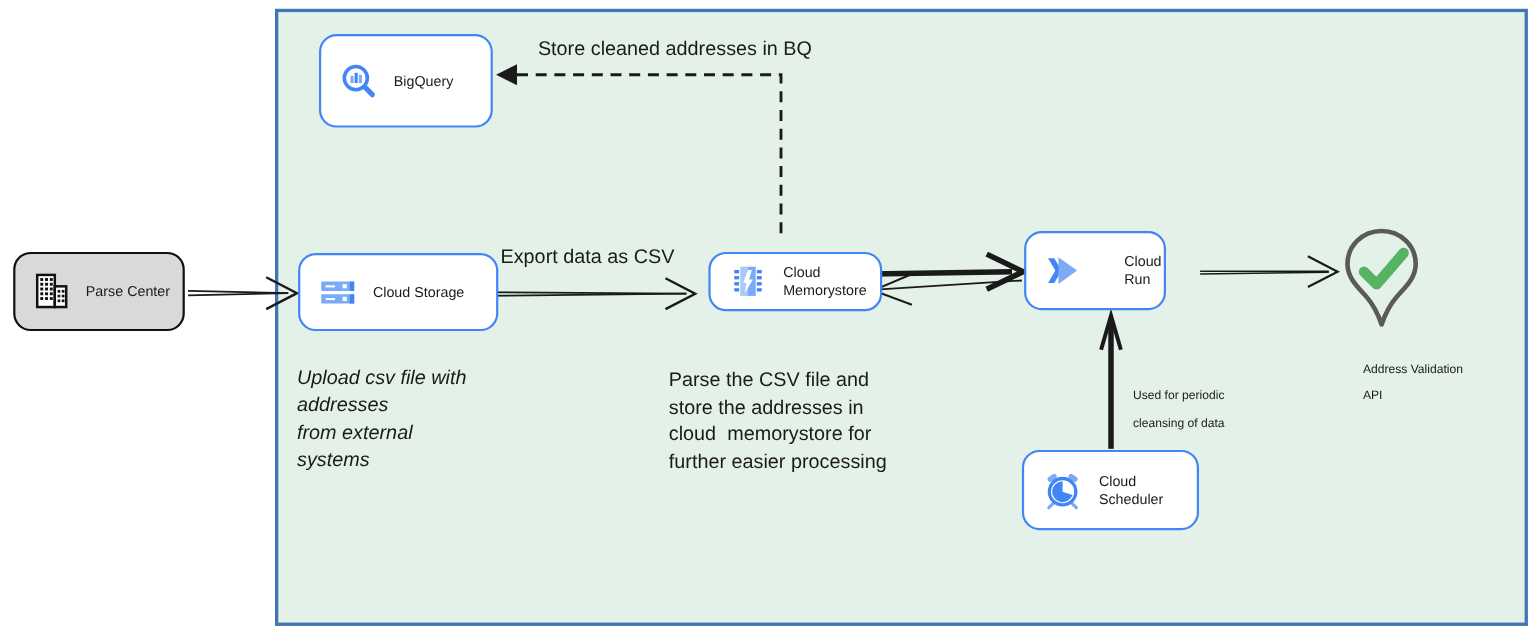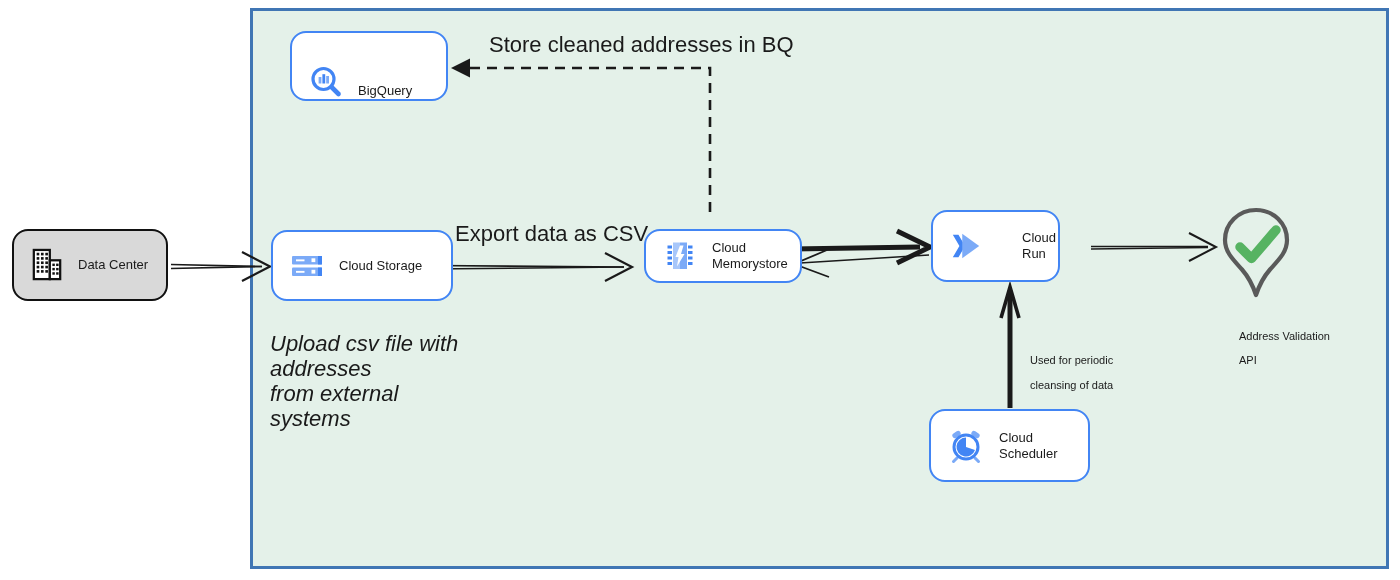--- a/index.html
+++ b/index.html
@@ -6,21 +6,21 @@
   .canvas{position:relative;width:1400px;height:580px;background:#ffffff;overflow:hidden;
           font-family:"Liberation Sans","DejaVu Sans",sans-serif;color:#1a1a1a;}
   .panel{position:absolute;left:250px;top:8px;width:1139px;height:561px;
          background:#e4f1e9;border:3px solid #4076b4;box-sizing:border-box;}
   .connectors{position:absolute;left:0;top:0;width:1400px;height:580px;pointer-events:none;z-index:4;}
   .node{position:absolute;display:flex;align-items:center;gap:15px;padding-left:17px;
         background:#ffffff;border:2px solid #4285f4;border-radius:16px;box-sizing:border-box;
         font-size:13px;line-height:16px;z-index:6;white-space:pre-line;}
   .node .nlabel{white-space:pre-line;}
   .node.external{background:#d9d9d9;border:2.5px solid #111111;}
-  .note{position:absolute;font-size:22px;line-height:25px;white-space:pre-wrap;z-index:5;}
+  .note{position:absolute;font-size:18px;line-height:25px;white-space:pre-wrap;z-index:5;}
   .icon{flex:0 0 auto;}
   .pin-wrap{position:absolute;left:1221px;top:206px;z-index:6;}
 </style>
 </head>
 <body>
 
 <div class="canvas">
 
   <div class="panel"></div>
 
@@ -88,24 +88,24 @@
       <rect x="20" y="13" width="11" height="20" fill="#ffffff" stroke="#111" stroke-width="2.4"></rect>
       <g fill="#111">
         <rect x="22.7" y="16.5" width="2.6" height="2.6"></rect>
           <rect x="26.7" y="16.5" width="2.6" height="2.6"></rect>
         <rect x="22.7" y="21.1" width="2.6" height="2.6"></rect>
           <rect x="26.7" y="21.1" width="2.6" height="2.6"></rect>
         <rect x="22.7" y="25.7" width="2.6" height="2.6"></rect>
           <rect x="26.7" y="25.7" width="2.6" height="2.6"></rect>
       </g>
     </svg>
-    <span class="nlabel">Data Center</span>
+    <span class="nlabel">Parse Center</span>
   </div>
 
-  <div class="node" style="left:290px;top:31px;width:158px;height:70px;align-items:flex-end;">
+  <div class="node" style="left:290px;top:31px;width:158px;height:85px;">
     <svg class="icon" width="34" height="34" viewBox="0 0 34 34">
       <circle cx="14.5" cy="14" r="10.5" fill="#ffffff" stroke="#4285f4" stroke-width="3.2"></circle>
       <rect x="9.6" y="12" width="2.8" height="6.5" fill="#7baaf7"></rect>
       <rect x="13.4" y="9.2" width="2.8" height="9.3" fill="#4285f4"></rect>
       <rect x="17.2" y="11" width="2.8" height="7.5" fill="#7baaf7"></rect>
       <line x1="22.5" y1="22" x2="29.5" y2="29" stroke="#4285f4" stroke-width="4.6" stroke-linecap="round"></line>
     </svg>
     <span class="nlabel">BigQuery</span>
   </div>
 
@@ -174,17 +174,21 @@
 
   <div class="note" style="left:489px;top:32px;">Store cleaned addresses in BQ</div>
 
   <div class="note" style="left:455px;top:221px;">Export data as CSV</div>
 
   <div class="note" style="left:270px;top:331px;font-style:italic;">Upload csv file with
 addresses
 from external
 systems</div>
 
+  <div class="note" style="left:608px;top:333px;line-height:24.5px;">Parse the CSV file and
+store the addresses in
+cloud  memorystore for
+further easier processing</div>
 
   <div class="note" style="left:1030px;top:348px;font-size:11px;">Used for periodic
 cleansing of data</div>
 
 </div>
 
 </body></html>

